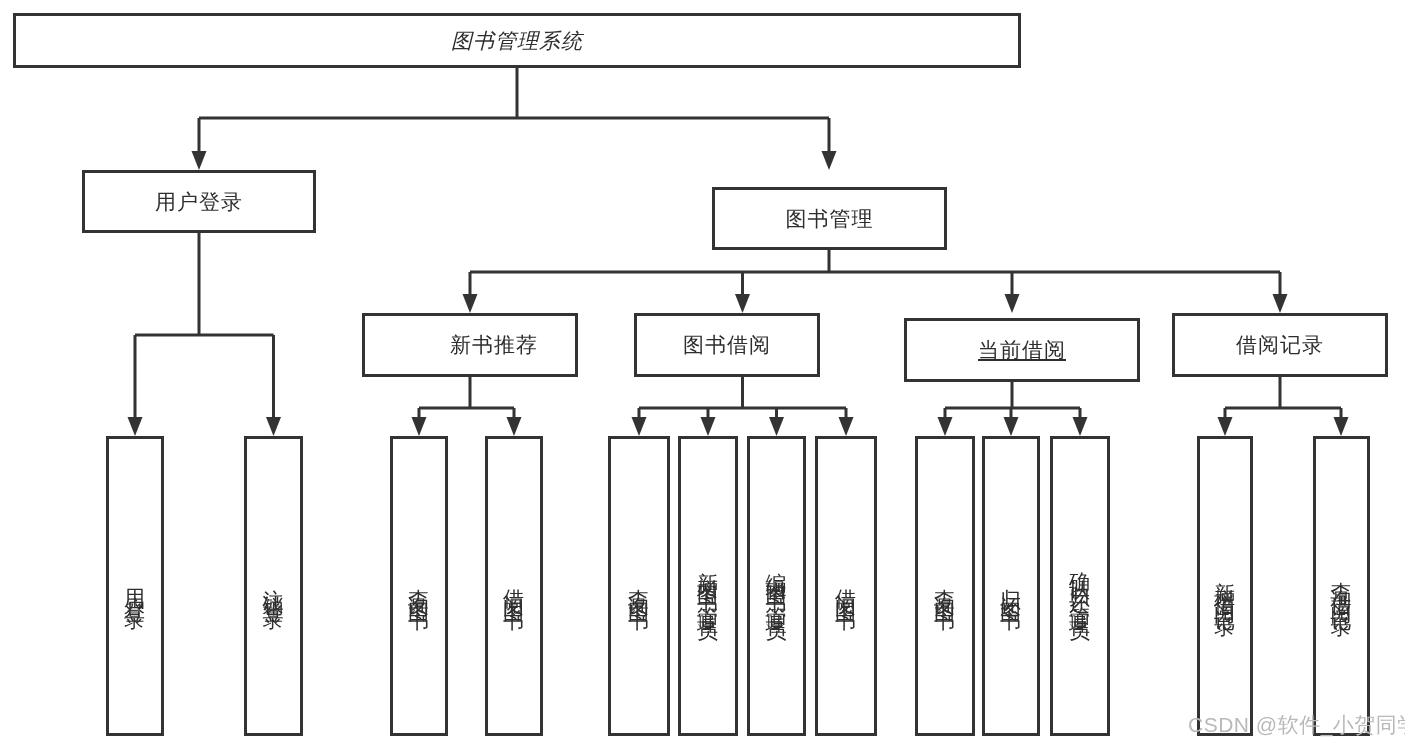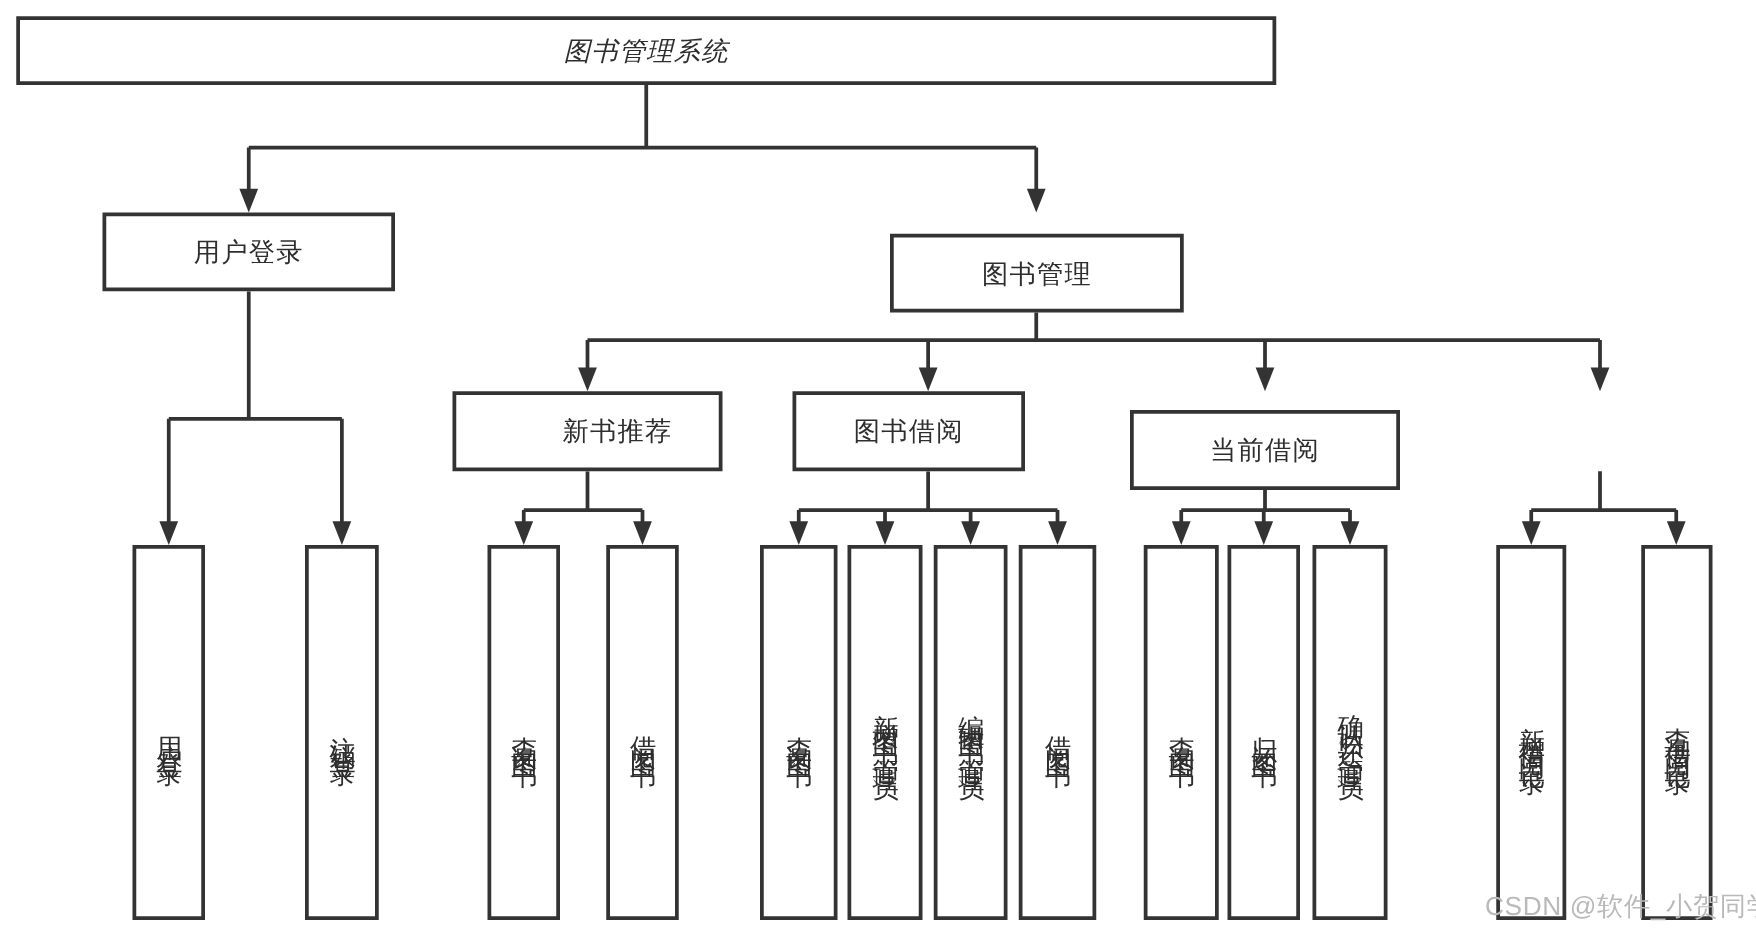--- a/index.html
+++ b/index.html
@@ -93,22 +93,25 @@
   <div class="box hbox" style="left:712px; top:170px; width:235px; height:63px;margin-top:17px;">
     <span>图书管理</span>
   </div>
 
   <div class="box hbox" style="left:362px; top:313px; width:216px; height:64px;padding-left:48px;">
     <span>新书推荐</span>
   </div>
   <div class="box hbox" style="left:634px; top:313px; width:186px; height:64px;">
     <span>图书借阅</span>
   </div>
-  <div class="box hbox" style="left:904px; top:328px; width:216px; height:64px;">
+  <div class="box hbox" style="left:904px; top:318px; width:236px; height:64px;text-decoration:underline;">
     <span>当前借阅</span>
+  </div>
+  <div class="box hbox" style="left:1172px; top:313px; width:216px; height:64px;">
+    <span>借阅记录</span>
   </div>
 
   <div class="box leaf" style="left:106px; top:436px; width:58px; height:300px;">
     <span class="lbl">用户登录</span>
   </div>
   <div class="box leaf" style="left:244px; top:436px; width:59px; height:300px;">
     <span class="lbl">注销登录</span>
   </div>
 
   <div class="box leaf" style="left:390px; top:436px; width:58px; height:300px;">

